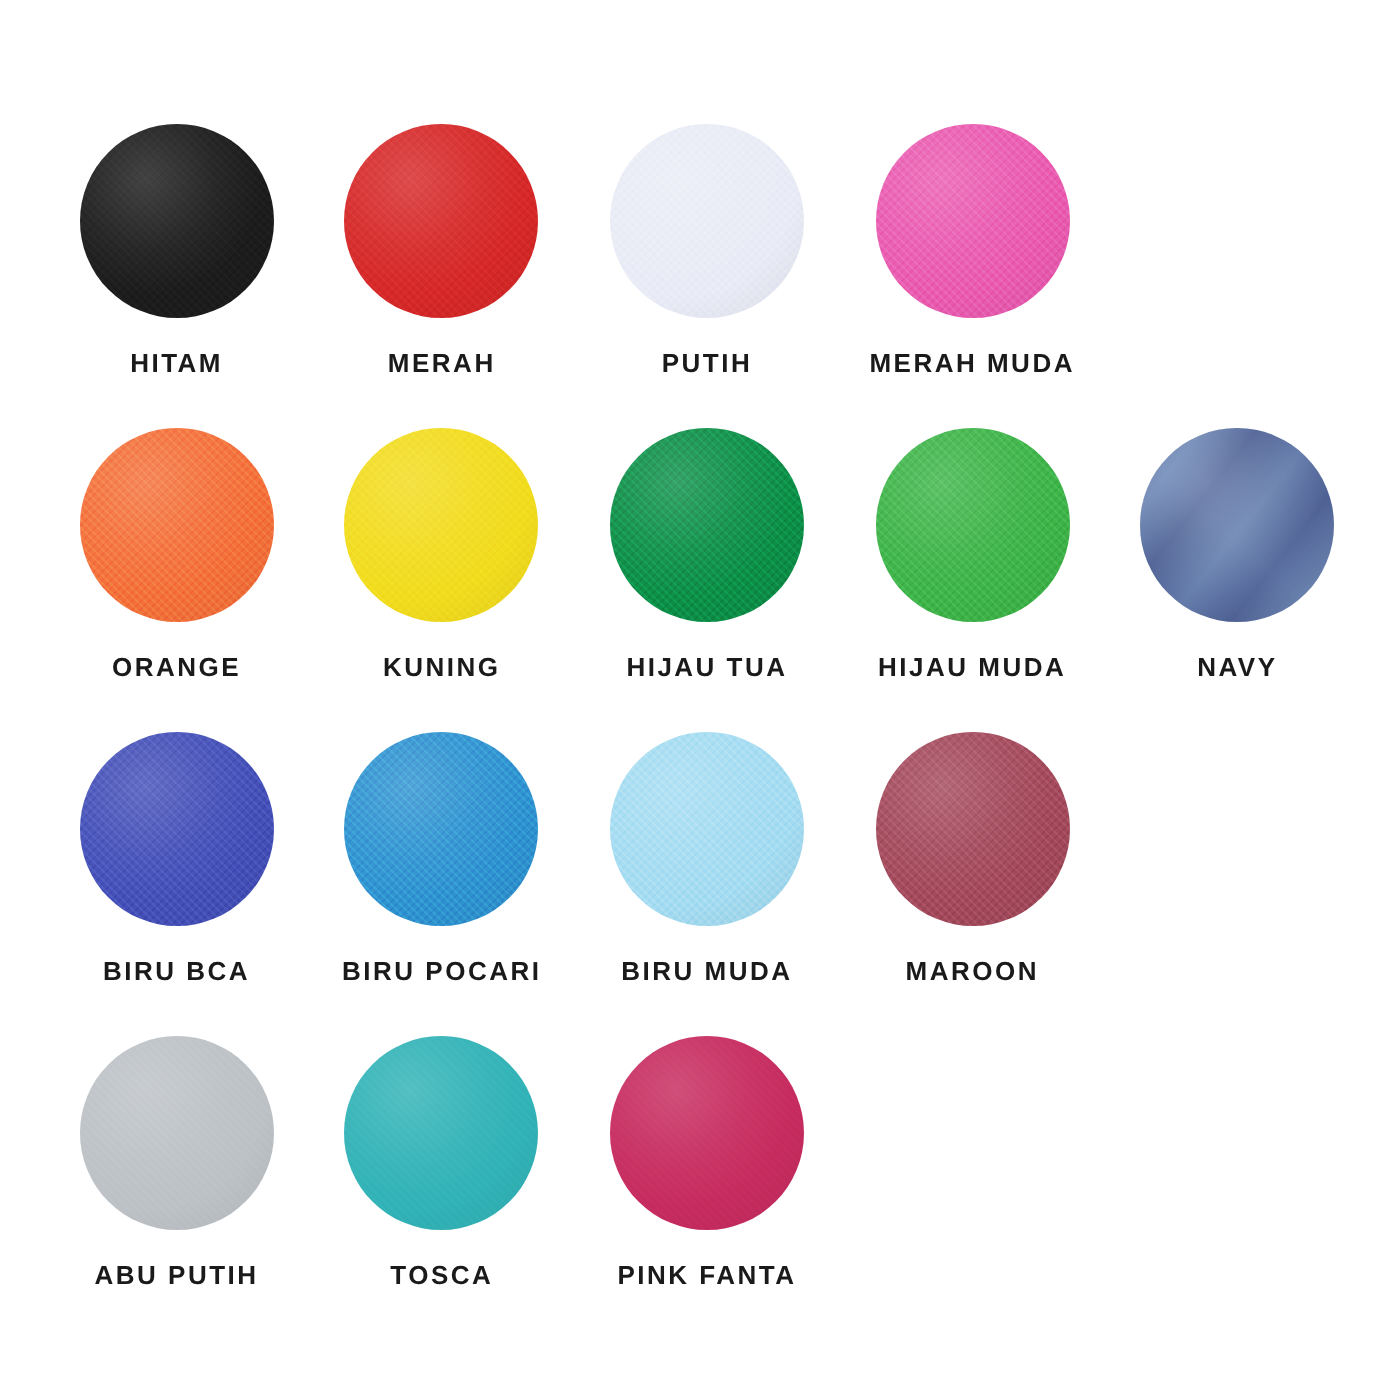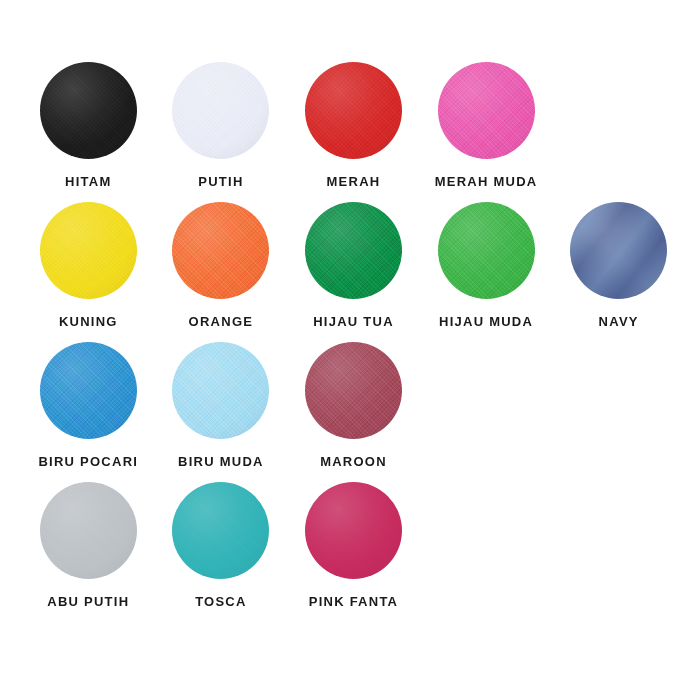--- a/index.html
+++ b/index.html
@@ -15,21 +15,21 @@
     -webkit-font-smoothing: antialiased;
   }
 
   #swatch-chart {
     width: 700px;
     height: 700px;
     box-sizing: border-box;
     padding: 62px 15px 40px 22px;
     display: flex;
     flex-direction: column;
-    gap: 0;
+    gap: 12px;
   }
 
   .swatch-row {
     display: grid;
     grid-template-columns: repeat(5, 1fr);
     height: 140px;
     align-items: start;
   }
 
   .swatch-cell {
@@ -158,70 +158,76 @@
 <div id="swatch-chart" style="background: rgb(255, 255, 255);">
     <div class="swatch-row">
       <div class="swatch-cell">
         <div class="swatch-disc-wrap">
           <div class="swatch-disc tex-weave" style="background-color: rgb(28, 28, 28);"></div>
         </div>
         <div class="swatch-label">HITAM</div>
       </div>
       <div class="swatch-cell">
         <div class="swatch-disc-wrap">
+          <div class="swatch-disc tex-weave" style="background-color: rgb(214, 40, 40);"></div>
+        </div>
+        <div class="swatch-label">MERAH</div>
+      </div>
+      <div class="swatch-cell">
+        <div class="swatch-disc-wrap">
           <div class="swatch-disc tex-weave" style="background-color: rgb(233, 236, 246);"></div>
         </div>
         <div class="swatch-label">PUTIH</div>
       </div>
       <div class="swatch-cell">
         <div class="swatch-disc-wrap">
-          <div class="swatch-disc tex-weave" style="background-color: rgb(214, 40, 40);"></div>
-        </div>
-        <div class="swatch-label">MERAH</div>
-      </div>
-      <div class="swatch-cell">
-        <div class="swatch-disc-wrap">
           <div class="swatch-disc tex-weave" style="background-color: rgb(234, 91, 176);"></div>
         </div>
         <div class="swatch-label">MERAH MUDA</div>
       </div>
     </div>
     <div class="swatch-row">
       <div class="swatch-cell">
         <div class="swatch-disc-wrap">
+          <div class="swatch-disc tex-weave" style="background-color: rgb(244, 112, 58);"></div>
+        </div>
+        <div class="swatch-label">ORANGE</div>
+      </div>
+      <div class="swatch-cell">
+        <div class="swatch-disc-wrap">
           <div class="swatch-disc tex-weave" style="background-color: rgb(242, 220, 30);"></div>
         </div>
         <div class="swatch-label">KUNING</div>
       </div>
       <div class="swatch-cell">
         <div class="swatch-disc-wrap">
-          <div class="swatch-disc tex-weave" style="background-color: rgb(244, 112, 58);"></div>
-        </div>
-        <div class="swatch-label">ORANGE</div>
-      </div>
-      <div class="swatch-cell">
-        <div class="swatch-disc-wrap">
           <div class="swatch-disc tex-weave" style="background-color: rgb(13, 143, 72);"></div>
         </div>
         <div class="swatch-label">HIJAU TUA</div>
       </div>
       <div class="swatch-cell">
         <div class="swatch-disc-wrap">
           <div class="swatch-disc tex-weave" style="background-color: rgb(62, 180, 73);"></div>
         </div>
         <div class="swatch-label">HIJAU MUDA</div>
       </div>
       <div class="swatch-cell">
         <div class="swatch-disc-wrap">
           <div class="swatch-disc tex-satin" style="background-color: rgb(90, 111, 160);"></div>
         </div>
         <div class="swatch-label">NAVY</div>
       </div>
     </div>
     <div class="swatch-row">
+      <div class="swatch-cell">
+        <div class="swatch-disc-wrap">
+          <div class="swatch-disc tex-weave" style="background-color: rgb(68, 80, 184);"></div>
+        </div>
+        <div class="swatch-label">BIRU BCA</div>
+      </div>
       <div class="swatch-cell">
         <div class="swatch-disc-wrap">
           <div class="swatch-disc tex-weave" style="background-color: rgb(47, 147, 209);"></div>
         </div>
         <div class="swatch-label">BIRU POCARI</div>
       </div>
       <div class="swatch-cell">
         <div class="swatch-disc-wrap">
           <div class="swatch-disc tex-weave" style="background-color: rgb(164, 220, 242);"></div>
         </div>

